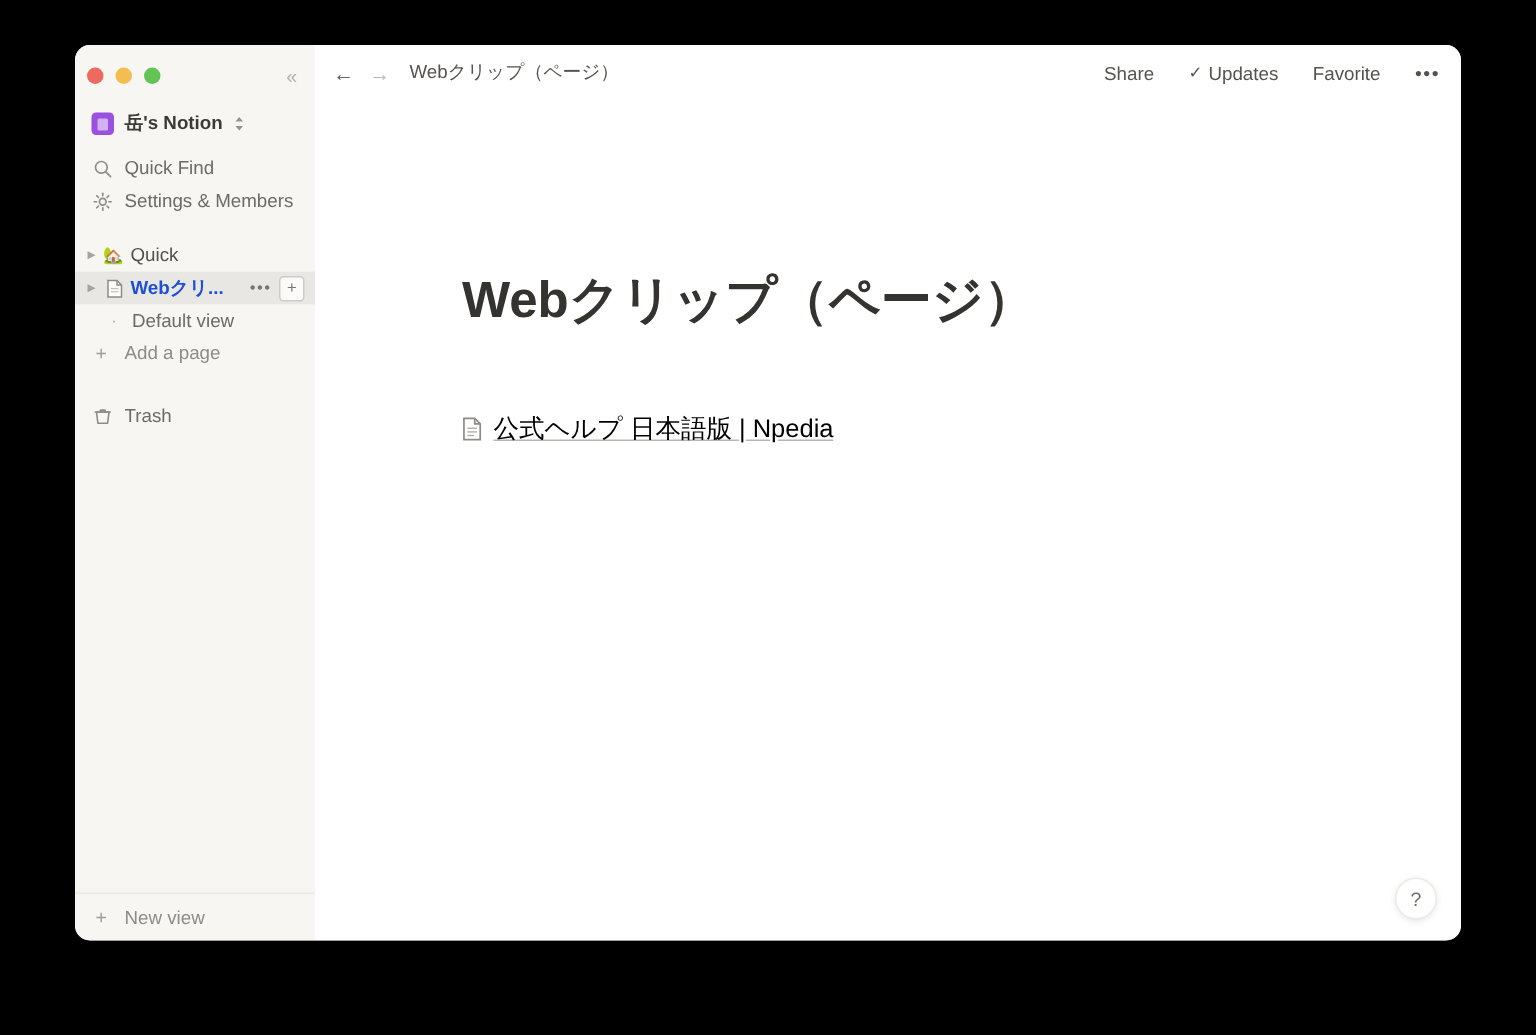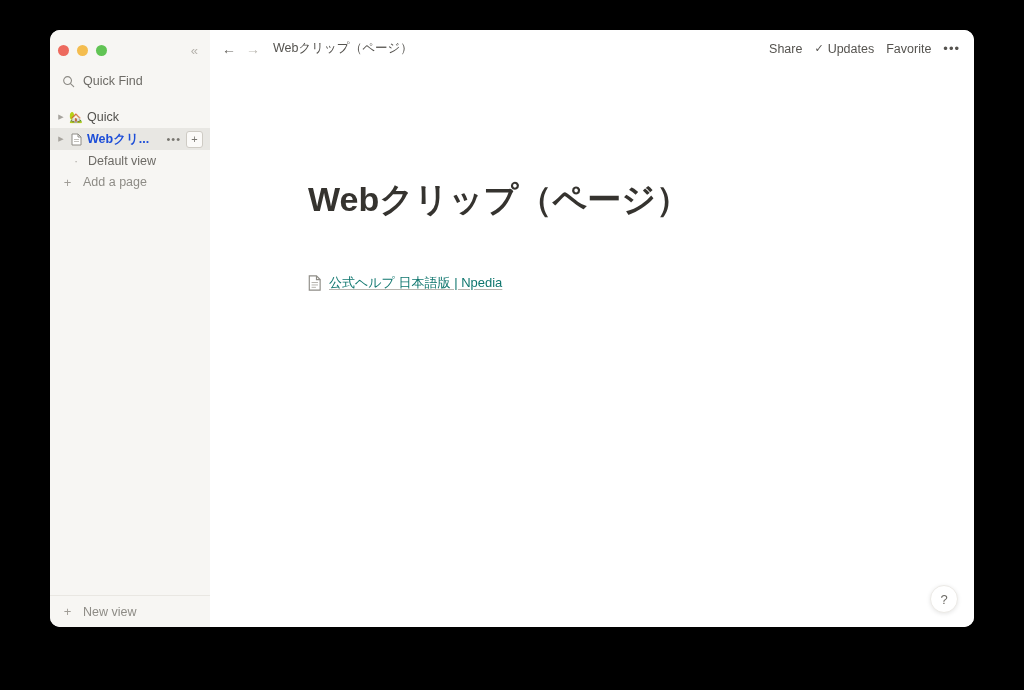--- a/index.html
+++ b/index.html
@@ -289,21 +289,21 @@
   .crumb {
     font-size: 12.5px;
     color: #55534f;
     font-weight: 500;
     margin-left: 3px;
     white-space: nowrap;
   }
   .nav-right {
     display: flex;
     align-items: center;
-    gap: 12px;
+    gap: 23px;
     font-size: 12.5px;
     color: #55534f;
   }
   .nav-right .item { white-space: nowrap; }
   .updates-wrap { display: flex; align-items: center; gap: 4px; }
   .check { font-size: 11px; color: #55534f; }
   .dots-menu { font-size: 13px; letter-spacing: 1px; color: #55534f; line-height: 1; }
 
   .page-body {
     flex: 1 1 auto;
@@ -328,22 +328,22 @@
     align-items: center;
     gap: 7px;
   }
   .doc-icon {
     width: 14px;
     height: 16px;
     position: relative;
     flex: 0 0 14px;
   }
   .page-link-text {
-    font-size: 13px;
-    color: #0f766e;
+    font-size: 17px;
+    color: #000000;
     text-decoration: underline;
     text-decoration-color: #b9b6b0;
     text-underline-offset: 2px;
     white-space: nowrap;
   }
 
   .help-btn {
     position: absolute;
     right: 16px;
     bottom: 14px;
@@ -369,34 +369,64 @@
 
     <div class="sb-topbar">
       <div class="traffic">
         <div class="dot red"></div>
         <div class="dot yellow"></div>
         <div class="dot green"></div>
       </div>
       <div class="collapse-btn">«</div>
     </div>
 
+    <div class="workspace">
+      <div class="ws-icon">
+        <div class="inner"></div>
+      </div>
+      <div class="ws-name">岳's Notion</div>
+      <div class="ws-chev">
+        <svg width="7" height="11" viewBox="0 0 7 11">
+          <path d="M3.5 1 L6 4 L1 4 Z" fill="#93918c"></path>
+          <path d="M3.5 10 L6 7 L1 7 Z" fill="#93918c"></path>
+        </svg>
+      </div>
+    </div>
 
     <div class="sb-section">
 
       <div class="sb-row">
         <span class="ico">
           <svg width="13" height="13" viewBox="0 0 14 14">
             <circle cx="6" cy="6" r="4.2" fill="none" stroke="#8e8c86" stroke-width="1.2"></circle>
             <line x1="9.2" y1="9.2" x2="12.6" y2="12.6" stroke="#8e8c86" stroke-width="1.2" stroke-linecap="round"></line>
           </svg>
         </span>
         <span class="lbl">Quick Find</span>
       </div>
 
 
+      <div class="sb-row">
+        <span class="ico">
+          <svg width="13" height="13" viewBox="0 0 14 14">
+            <circle cx="7" cy="7" r="2.4" fill="none" stroke="#8e8c86" stroke-width="1.2"></circle>
+            <g stroke="#8e8c86" stroke-width="1.2" stroke-linecap="round">
+              <line x1="7" y1="0.9" x2="7" y2="2.6"></line>
+              <line x1="7" y1="11.4" x2="7" y2="13.1"></line>
+              <line x1="0.9" y1="7" x2="2.6" y2="7"></line>
+              <line x1="11.4" y1="7" x2="13.1" y2="7"></line>
+              <line x1="2.7" y1="2.7" x2="3.9" y2="3.9"></line>
+              <line x1="10.1" y1="10.1" x2="11.3" y2="11.3"></line>
+              <line x1="11.3" y1="2.7" x2="10.1" y2="3.9"></line>
+              <line x1="3.9" y1="10.1" x2="2.7" y2="11.3"></line>
+            </g>
+          </svg>
+        </span>
+        <span class="lbl">Settings &amp; Members</span>
+      </div>
     </div>
 
     <div class="sb-section tree-section">
 
       <div class="tree-row">
         <span class="tri">▶</span>
         <span class="tree-icon">🏡</span>
         <span class="tree-label">Quick</span>
       </div>
 
@@ -426,20 +456,30 @@
       <div class="addpage-row">
         <span class="plus-glyph">+</span>
         <span>Add a page</span>
       </div>
     </div>
 
     <div class="sb-section bottom-section">
 
 
 
+      <div class="sb-row">
+        <span class="ico">
+          <svg width="13" height="13" viewBox="0 0 14 14">
+            <path d="M2.5 4 h9 l-1 8 h-7 z" fill="none" stroke="#8e8c86" stroke-width="1.15" stroke-linejoin="round"></path>
+            <line x1="1.6" y1="4" x2="12.4" y2="4" stroke="#8e8c86" stroke-width="1.15" stroke-linecap="round"></line>
+            <path d="M5.3 4 V2.6 h3.4 V4" fill="none" stroke="#8e8c86" stroke-width="1.15" stroke-linejoin="round"></path>
+          </svg>
+        </span>
+        <span class="lbl">Trash</span>
+      </div>
     </div>
 
     <div class="sb-footer">
       <span class="plus-glyph">+</span>
       <span>New view</span>
     </div>
   </div>
 
   <div id="main">
 

